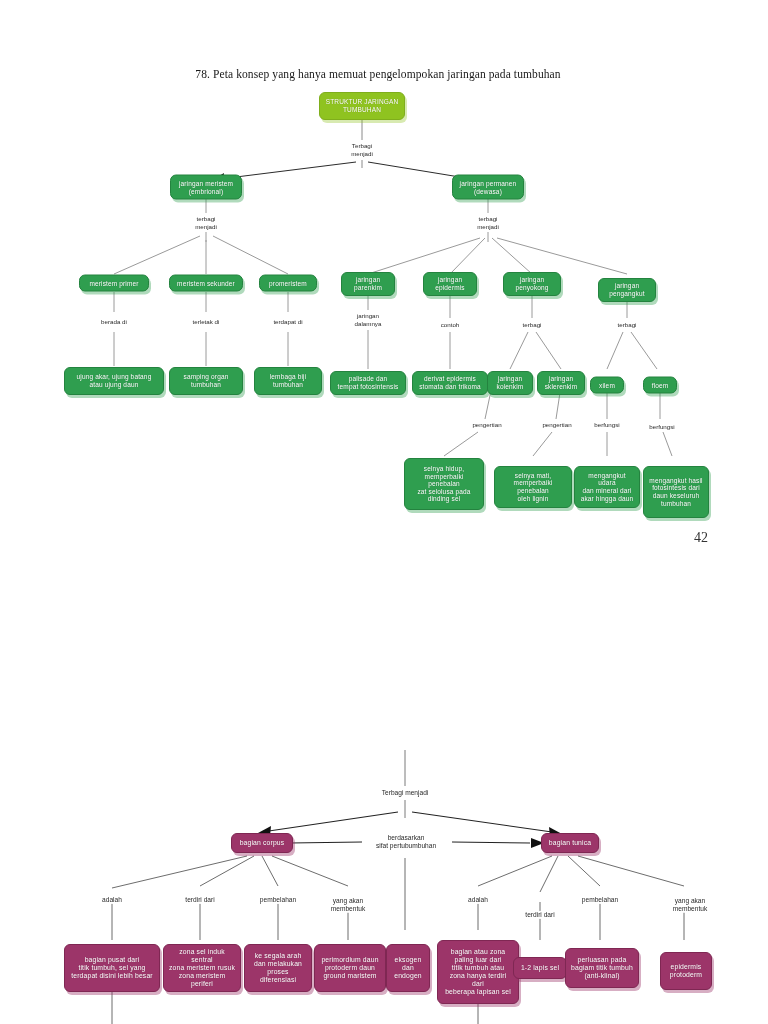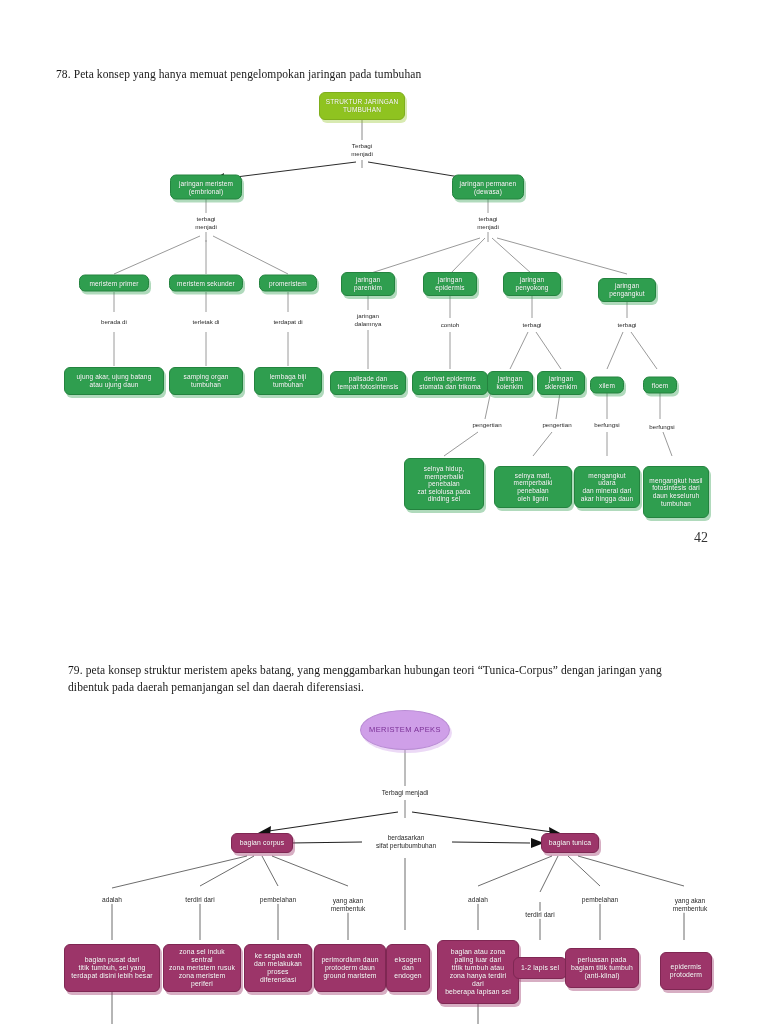--- a/index.html
+++ b/index.html
@@ -15,21 +15,21 @@
 
   
   .question{
     position:absolute;
     font-family:"Liberation Serif", serif;
     font-size:11.5px;
     line-height:1.5;
     color:#181818;
     letter-spacing:.1px;
   }
-  #q78{left:56px;top:66px;width:620px;}
+  #q78{left:68px;top:66px;width:620px;text-align:center;}
   #q79{left:68px;top:662px;width:620px;}
 
   .pagenum{
     position:absolute;
     right:60px;top:530px;
     font-family:"Liberation Serif", serif;
     font-size:14px;color:#333;
   }
 
   
@@ -244,21 +244,20 @@
 dan mineral dari
 akar hingga daun</div>
     <div class="node green" style="left: 676px; top: 408px; width: 66px; height: 52px; white-space: pre-line;">mengangkut hasil
 fotosintesis dari
 daun keseluruh
 tumbuhan</div>
   </div>
 
   <div class="pagenum">42</div>
 
-  <div class="question" id="q79">79. peta konsep struktur meristem apeks batang, yang menggambarkan hubungan teori “Tunica-Corpus” dengan jaringan yang dibentuk pada daerah pemanjangan sel dan daerah diferensiasi.</div>
 
   <div class="diagram" id="diagram-b">
 
     <svg class="edges" viewBox="0 0 768 330">
       <g stroke="#7a7a7a" stroke-width="1" fill="none">
         <line x1="405" y1="50" x2="405" y2="86"></line>
         <line x1="405" y1="100" x2="405" y2="118"></line>
       </g>
       <g stroke="#222" stroke-width="1.1" fill="none">
         <line x1="398" y1="112" x2="262" y2="132"></line>
@@ -292,21 +291,20 @@
         <line x1="578" y1="156" x2="684" y2="186"></line>
 
         <line x1="478" y1="196" x2="478" y2="230"></line>
         <line x1="540" y1="202" x2="540" y2="240"></line>
         <line x1="600" y1="196" x2="600" y2="240"></line>
         <line x1="684" y1="202" x2="684" y2="240"></line>
         <line x1="478" y1="298" x2="478" y2="330"></line>
       </g>
     </svg>
 
-    <div class="node ellipse" style="left: 405px; top: 30px; width: 90px; height: 40px; white-space: pre-line;">MERISTEM APEKS</div>
 
     <div class="elabel" style="left:405px;top:93px;">Terbagi menjadi</div>
 
     <div class="node magenta" style="left: 262px; top: 143px; width: 62px; height: 20px; white-space: pre-line;">bagian corpus</div>
     <div class="node magenta" style="left: 570px; top: 143px; width: 58px; height: 20px; white-space: pre-line;">bagian tunica</div>
 
     <div class="elabel" style="left:406px;top:142px;">berdasarkan
 sifat pertubumbuhan</div>
 
     <div class="elabel" style="left:112px;top:200px;">adalah</div>

